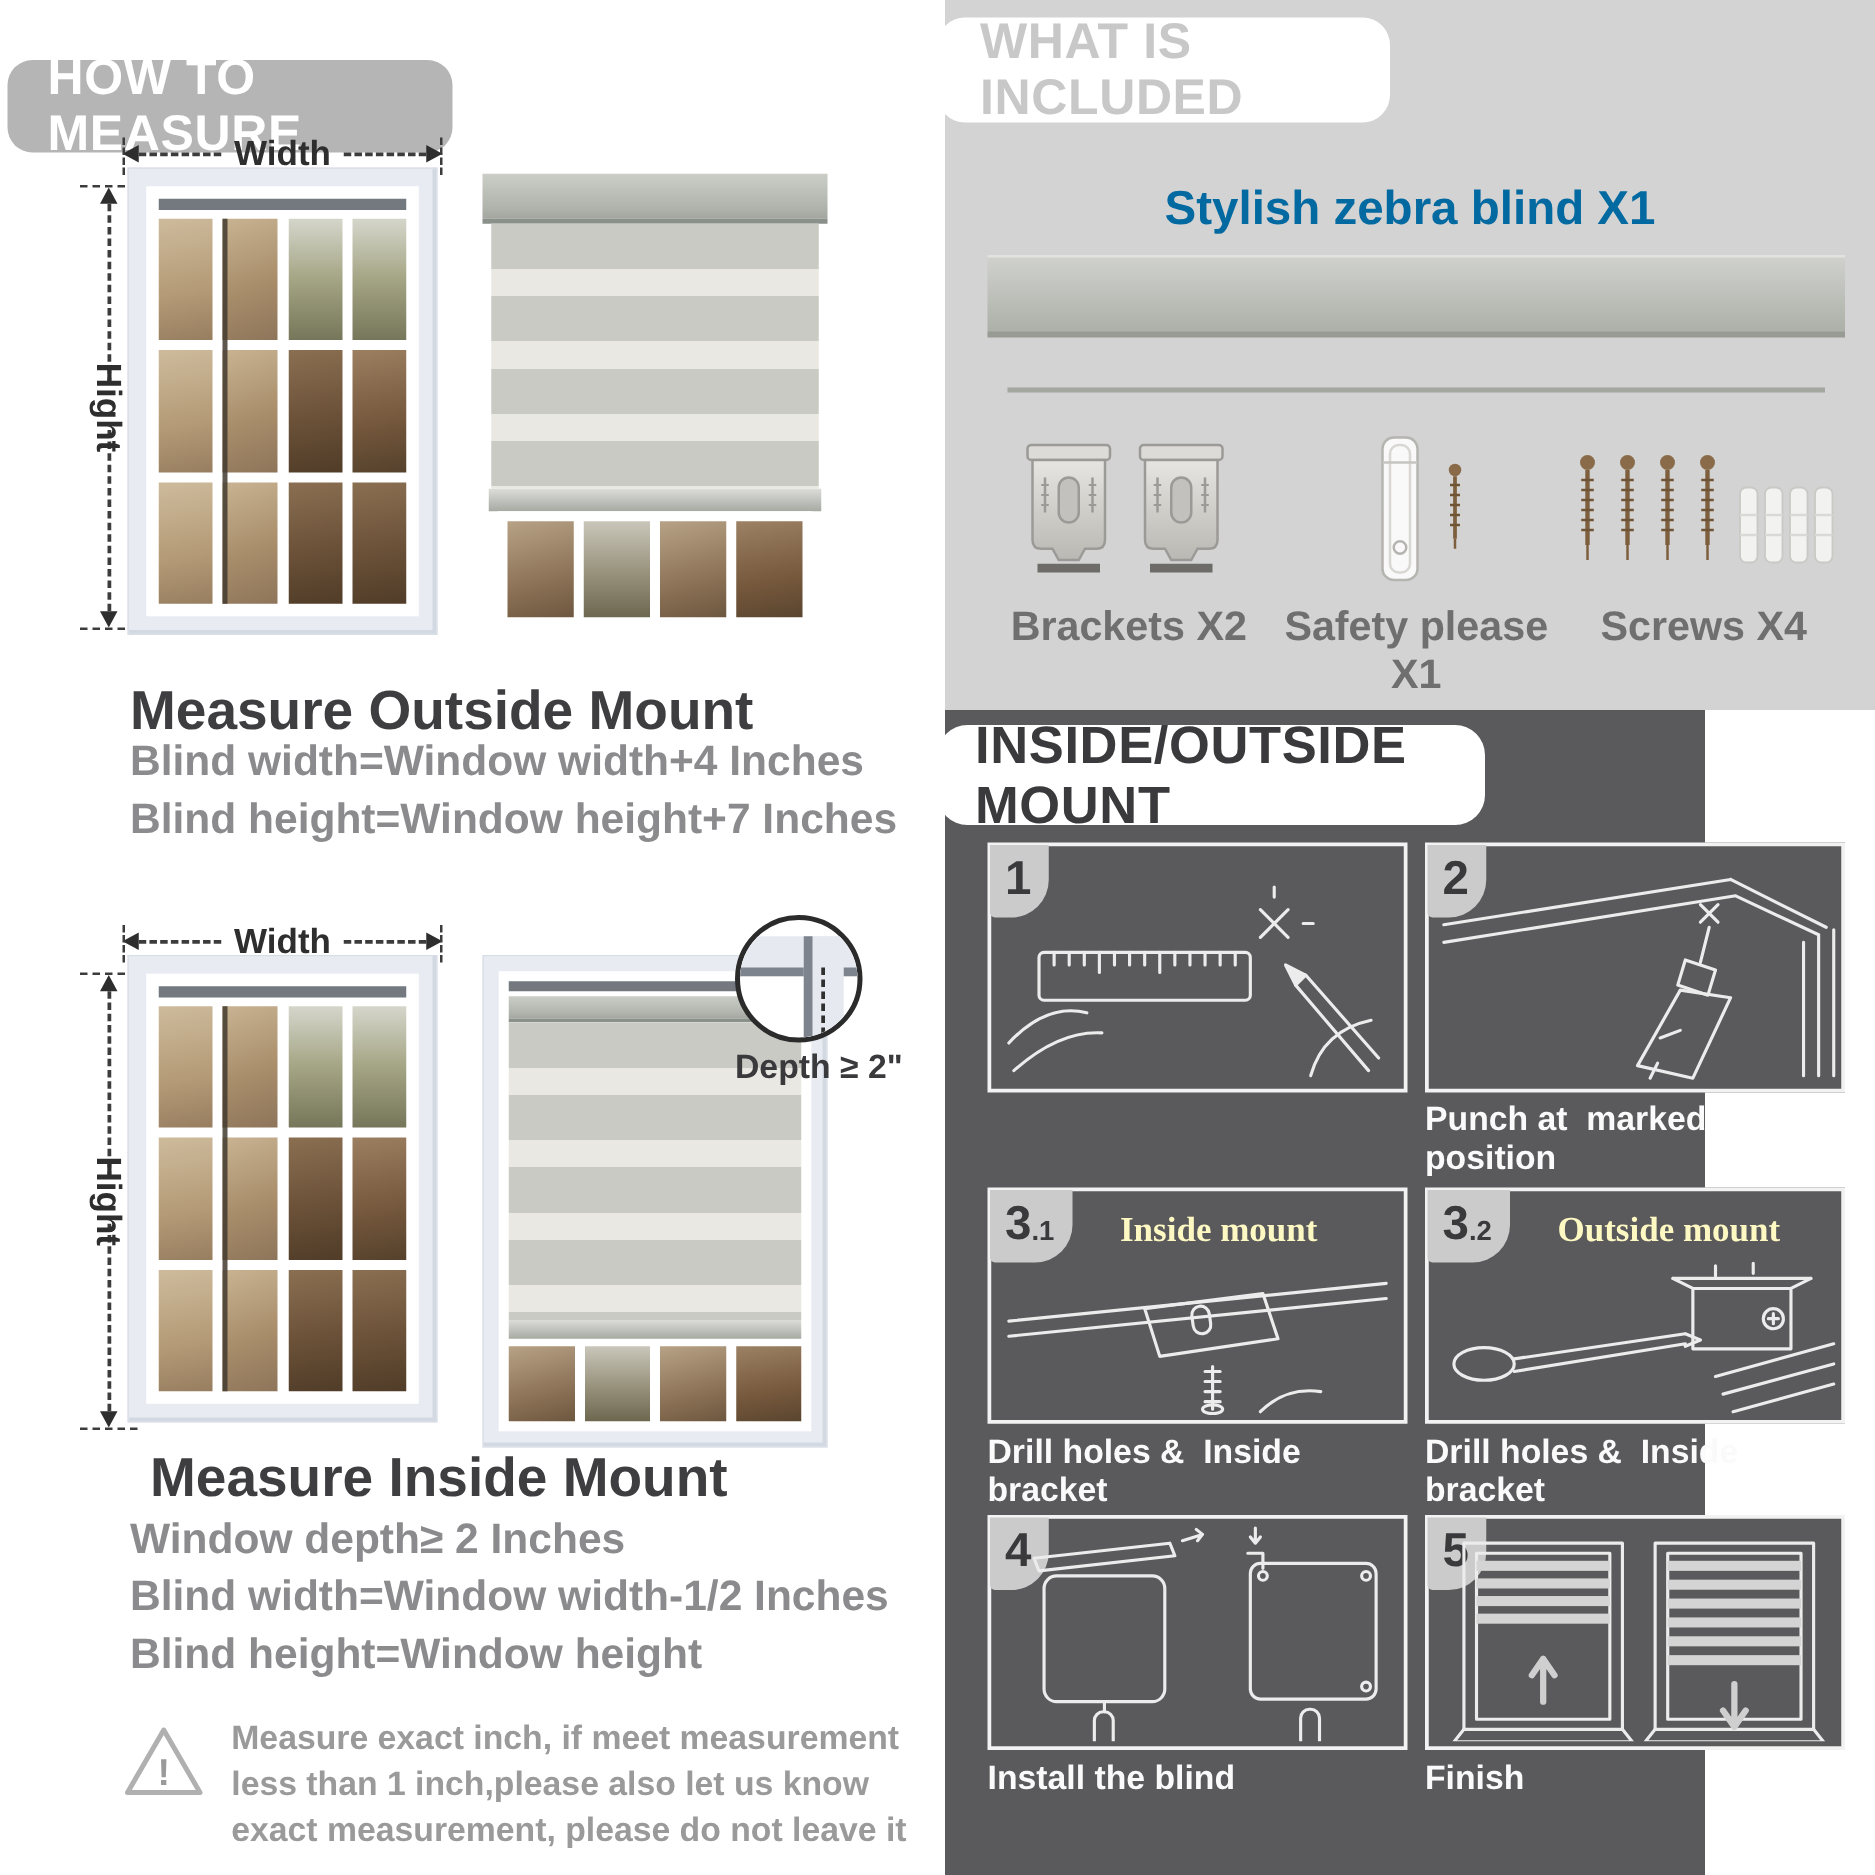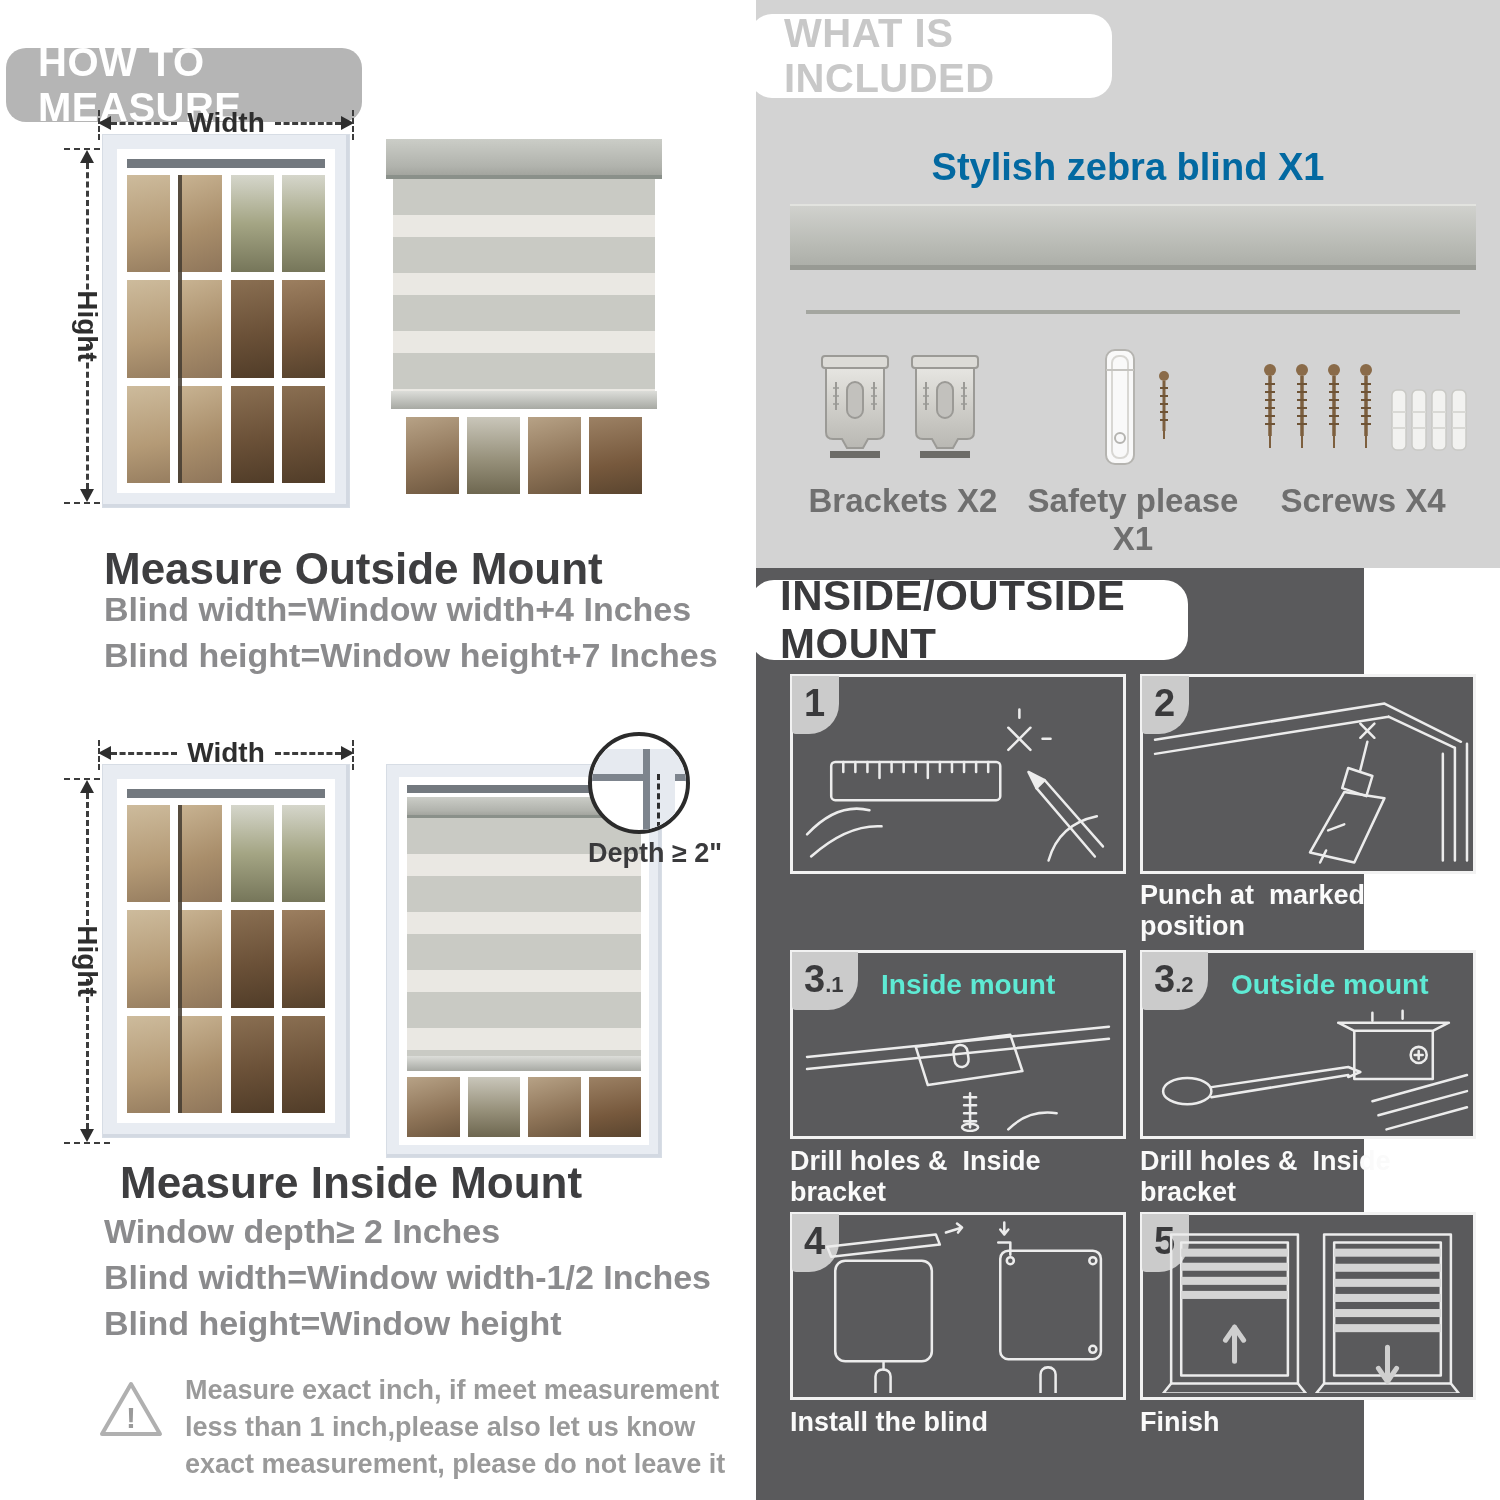--- a/index.html
+++ b/index.html
@@ -63,21 +63,21 @@
   .dark-panel{background:#5a5a5c;}
   .rail-main{background:linear-gradient(180deg,#d0d1cd,#b9bbb5 65%,#adafa9);border-bottom:5px solid #989a94;border-top:2px solid #e2e3df;}
   .rail-sub{background:linear-gradient(180deg,#dddetd,#dadbd7 0,#c3c4c0);border-bottom:4px solid #a4a6a0;}
   .item-label{font-size:33px;font-weight:bold;color:#6f6f6f;text-align:center;}
   .product-title{font-size:38px;font-weight:bold;color:#0369a1;text-align:center;}
 
   .step-panel{border:3px solid #f2f2f2;background:#5a5a5c;position:absolute;}
   .step-badge{position:absolute;left:-1px;top:-1px;background:#cbcbcb;color:#3a3a3c;font-weight:bold;
               font-size:38px;line-height:1;padding:8px 14px 12px 12px;border-radius:0 0 30px 4px;display:flex;align-items:flex-end;}
   .step-badge .sub{font-size:22px;padding-bottom:2px;}
-  .step-title{position:absolute;left:88px;top:16px;color:#5eead4;font-size:28px;font-weight:bold;white-space:nowrap;}
+  .step-title{position:absolute;left:103px;top:16px;color:#fef9c3;font-size:28px;font-weight:bold;white-space:nowrap;font-family:Liberation Serif, serif;}
   .step-caption{position:absolute;color:#fafafa;font-size:27px;font-weight:bold;white-space:pre-wrap;}
   .art{position:absolute;}
   .art svg{display:block;width:100%;height:100%;}
 
   .warn-text{font-size:27px;font-weight:bold;color:#9a9a9a;line-height:37px;}
 </style>
 </head>
 <body>
 
 <div id="page">

